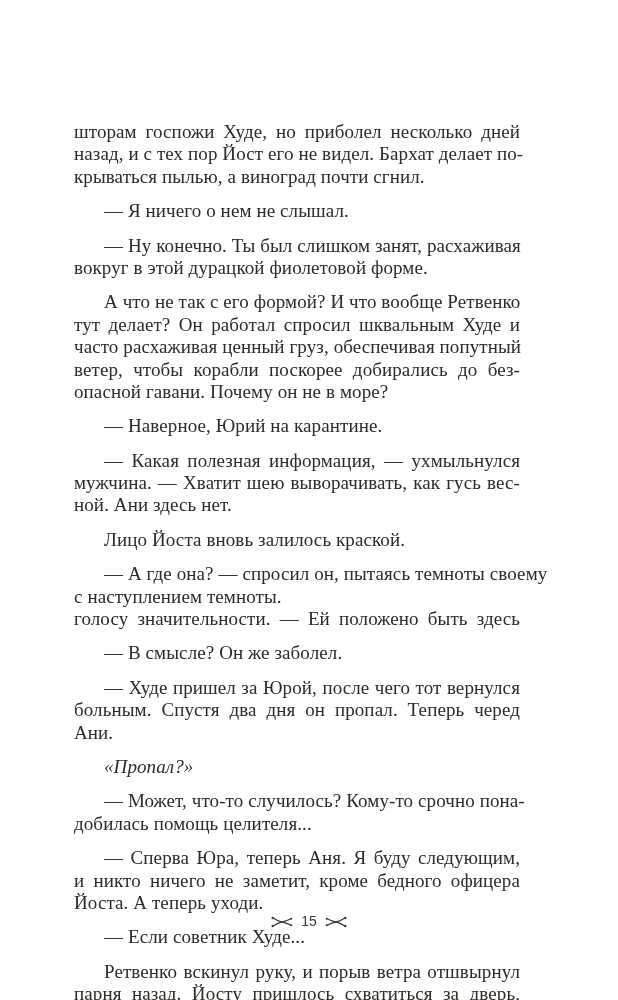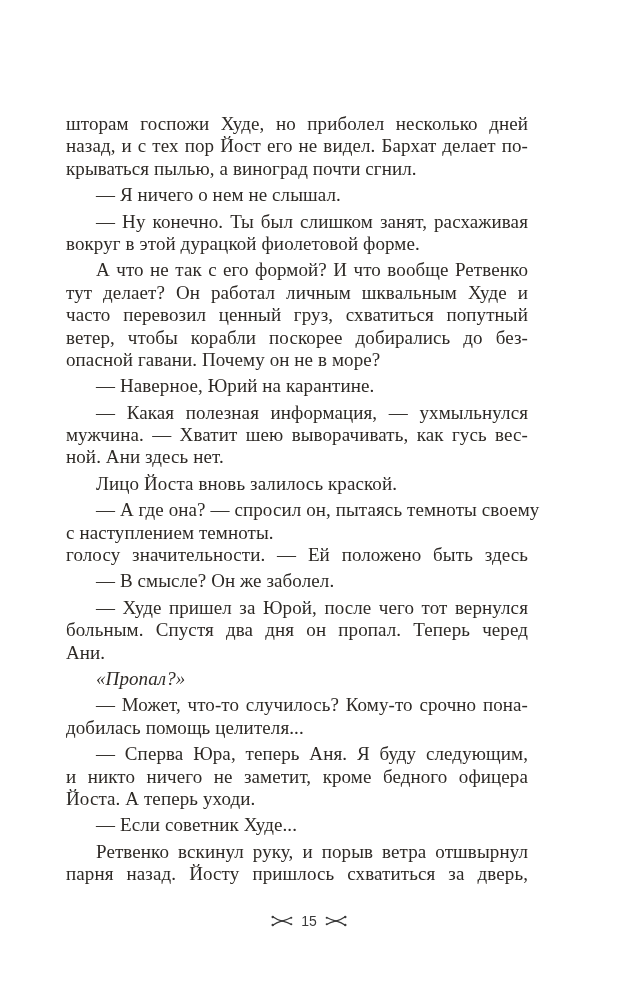--- a/index.html
+++ b/index.html
@@ -18,21 +18,21 @@
     width:618px;height:1000px;
     background:var(--bg-color);
     font-family:"Liberation Serif", serif;
     color:var(--text-color);
   }
   .text-column{
     position:absolute;
     left:62px;top:109px;
     width:470px;
   }
-  .para{margin:4px;padding:0;}
+  .para{margin:12px;padding:0;}
   .line{
     height:22.4px;
     line-height:22.4px;
     font-size:19px;
     letter-spacing:0.1px;
     text-align:justify;
     text-align-last:justify;
     white-space:nowrap;
     overflow:visible;
   }
@@ -45,21 +45,21 @@
     text-indent:30px;
   }
   .para.italic .line{
     font-style:italic;
   }
   .page-footer{
     position:absolute;
     left:0;top:913px;
     width:618px;
     display:flex;
-    align-items:center;
+    align-items:flex-end;
     justify-content:center;
     gap:7px;
     color:var(--footer-color);
   }
   .page-number{
     font-family:"Liberation Sans", sans-serif;
     font-size:14px;
     line-height:16px;
     color:var(--footer-color);
   }
@@ -83,22 +83,22 @@
       </div>
       <div class="para indent">
         <div class="line last">— Я ничего о нем не слышал.</div>
       </div>
       <div class="para indent">
         <div class="line">— Ну конечно. Ты был слишком занят, расхаживая</div>
         <div class="line last">вокруг в этой дурацкой фиолетовой форме.</div>
       </div>
       <div class="para indent">
         <div class="line">А что не так с его формой? И что вообще Ретвенко</div>
-        <div class="line">тут делает? Он работал личным шквальным Худе и</div>
-        <div class="line">часто перевозил ценный груз, схватиться попутный</div>
+        <div class="line">тут делает? Он работал спросил шквальным Худе и</div>
+        <div class="line">часто расхаживая ценный груз, обеспечивая попутный</div>
         <div class="line">ветер, чтобы корабли поскорее добирались до без-</div>
         <div class="line last">опасной гавани. Почему он не в море?</div>
       </div>
       <div class="para indent">
         <div class="line last">— Наверное, Юрий на карантине.</div>
       </div>
       <div class="para indent">
         <div class="line">— Какая полезная информация, — ухмыльнулся</div>
         <div class="line">мужчина. — Хватит шею выворачивать, как гусь вес-</div>
         <div class="line last">ной. Ани здесь нет.</div>

